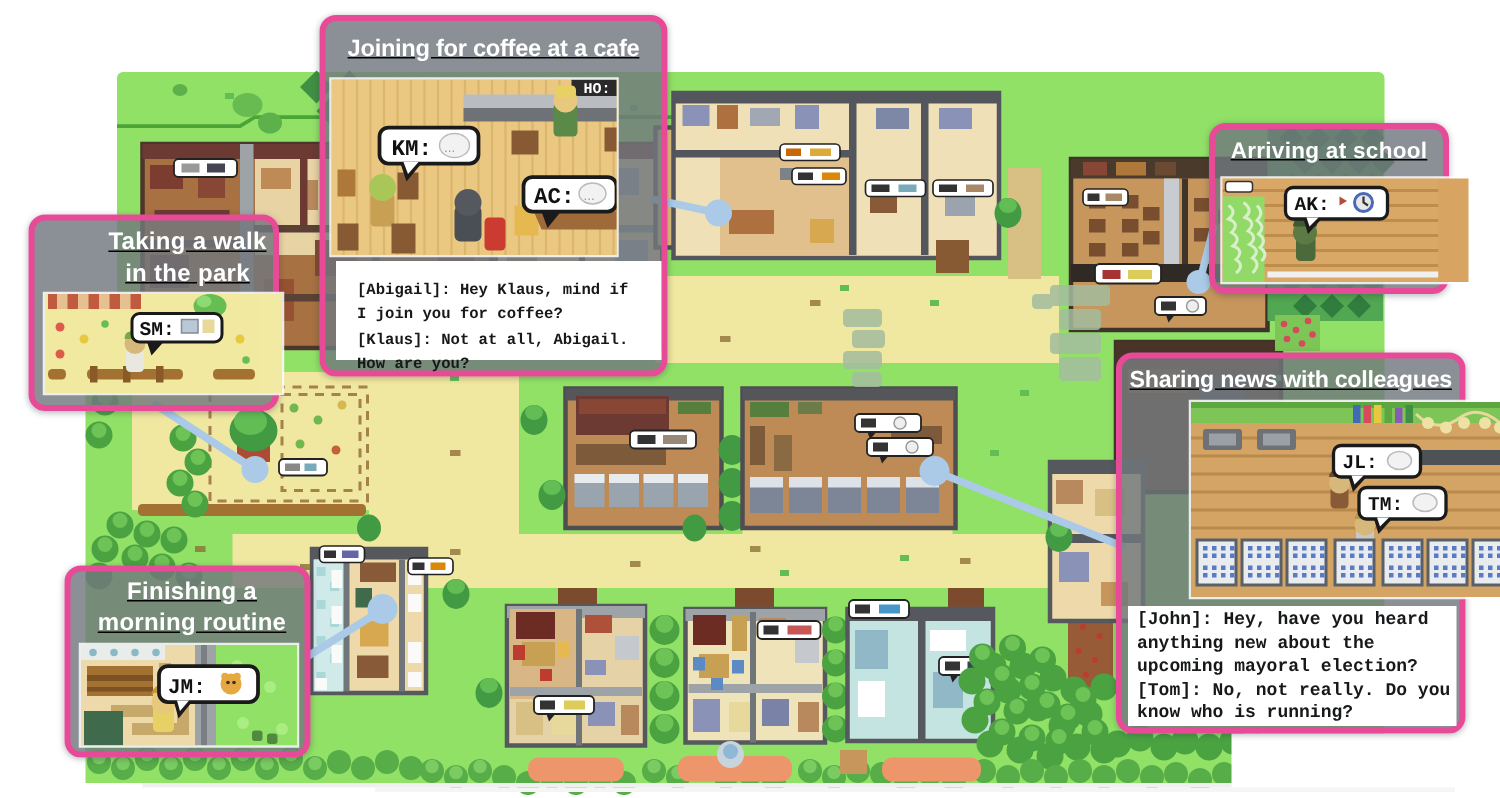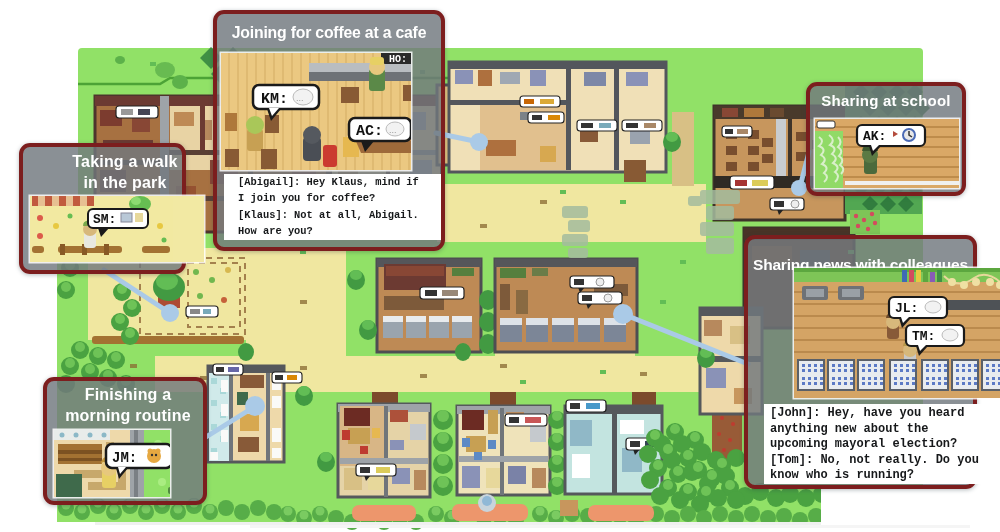--- a/index.html
+++ b/index.html
@@ -1,18 +1,18 @@
 <!DOCTYPE html>
 <html><head>
 <meta charset="utf-8">
 <style>
 html,body{margin:0;padding:0;background:#fff;}
 *{box-sizing:border-box;}
 .stage{position:relative;width:1000px;height:532px;background:#fff;overflow:hidden;font-family:"Liberation Sans",sans-serif;filter:blur(0.3px) saturate(0.96);}
-.box{position:absolute;border:4px solid #7f1d1d;border-radius:11px;background:rgba(112,120,126,0.82);box-shadow:0 1px 4px rgba(40,60,70,0.35);}
+.box{position:absolute;border:4px solid #ec4899;border-radius:11px;background:rgba(112,120,126,0.82);box-shadow:0 1px 4px rgba(40,60,70,0.35);text-decoration:underline;}
 .box h3{margin:0;color:#fff;font-weight:bold;text-align:center;letter-spacing:.2px;}
 .shot{position:absolute;overflow:hidden;background:#E7C278;box-shadow:0 0 0 1.5px rgba(255,255,255,0.85);}
 .dialog{position:absolute;background:#fff;color:#16181a;font-family:"Liberation Mono",monospace;font-weight:bold;}
 </style>
 </head>
 <body>
 <div class="stage">
 
 <svg width="1000" height="532" viewBox="0 0 1000 532" style="position:absolute;left:0;top:0;">
 
@@ -952,27 +952,27 @@
 <g>
             <rect x="128" y="65" width="62" height="23" rx="6" fill="#fff" stroke="#1a1a1a" stroke-width="2.5"></rect>
             <path d="M140,88 l4,11 9,-11 Z" fill="#1a1a1a"></path>
             <text x="135" y="82" font-family="Liberation Mono, monospace" font-size="15" font-weight="bold" fill="#111">AC:</text>
             <ellipse cx="174" cy="76" rx="9" ry="7" fill="#F2F2F2" stroke="#BBB"></ellipse>
             <text x="168" y="80" font-size="9" fill="#999">...</text>
           </g>
 </svg>
 </div>
 
-<div class="dialog" style="left:7px;top:160px;width:217px;height:66px;font-size:10.4px;line-height:16.4px;padding:0 0 0 14px;white-space:nowrap;">[Abigail]: Hey Klaus, mind if<br>I join you for coffee?<br>[Klaus]: Not at all, Abigail.<br>How are you?</div>
+<div class="dialog" style="left:7px;top:160px;width:217px;height:66px;font-size:10.4px;line-height:16.4px;padding:12px 0 0 14px;white-space:nowrap;">[Abigail]: Hey Klaus, mind if<br>I join you for coffee?<br>[Klaus]: Not at all, Abigail.<br>How are you?</div>
 </div>
 
 <div class="box" style="left:19px;top:143px;width:167px;height:131px;">
 <h3 style="font-size:16px;line-height:21px;margin-top:4px;margin-left:45px;">Taking a walk<br>in the park</h3>
 
-<div class="shot" style="left:7px;top:49px;width:174px;height:66px;background:#F2E9A0;">
+<div class="shot" style="left:7px;top:49px;width:158px;height:66px;background:#F2E9A0;">
 <svg width="143" height="66">
 <rect width="143" height="66" fill="#F2E99E"></rect>
 
 <g>
             <rect x="2" y="0" width="62" height="10" fill="#C45A3C"></rect>
             <rect x="8" y="0" width="7" height="10" fill="#E8C090"></rect>
             <rect x="22" y="0" width="7" height="10" fill="#E8C090"></rect>
             <rect x="36" y="0" width="7" height="10" fill="#E8C090"></rect>
             <rect x="50" y="0" width="7" height="10" fill="#E8C090"></rect>
           </g>
@@ -1015,21 +1015,21 @@
             <rect x="91" y="17" width="11" height="9" fill="#B8C8D8" stroke="#889"></rect>
             <rect x="105" y="17" width="8" height="9" fill="#E8D898"></rect>
           </g>
 </svg>
 </div>
 </div>
 
 <div class="box" style="left:43px;top:377px;width:164px;height:128px;">
 <h3 style="font-size:16px;line-height:21px;margin-top:3px;padding-left:6px;text-align:center;">Finishing a<br>morning routine</h3>
 
-<div class="shot" style="left:7px;top:49px;width:116px;height:67px;background:#EFD9A8;">
+<div class="shot" style="left:7px;top:49px;width:144px;height:67px;background:#EFD9A8;">
 <svg width="144" height="67">
 <rect width="90" height="67" fill="#EFD9A8"></rect>
 <rect x="90" y="0" width="54" height="67" fill="#8FE263"></rect>
 
 <g>
             <rect x="0" y="0" width="56" height="10" fill="#E8ECEA"></rect>
             <circle cx="8" cy="5" r="2.5" fill="#8AB8C8"></circle>
             <circle cx="22" cy="5" r="2.5" fill="#8AB8C8"></circle>
             <circle cx="36" cy="5" r="2.5" fill="#8AB8C8"></circle>
             <circle cx="50" cy="5" r="2.5" fill="#8AB8C8"></circle>
@@ -1081,23 +1081,23 @@
               <circle cx="104" cy="21" r="2.5" fill="#E8A83C"></circle>
               <circle cx="98" cy="25" r="1.2" fill="#333"></circle>
               <circle cx="102" cy="25" r="1.2" fill="#333"></circle>
             </g>
           </g>
 </svg>
 </div>
 </div>
 
 <div class="box" style="left:806px;top:82px;width:160px;height:114px;">
-<h3 style="font-size:15px;line-height:18px;margin-top:6px;white-space:nowrap;">Sharing at school</h3>
-
-<div class="shot" style="left:5px;top:33px;width:144px;height:69px;background:#D9A45F;">
+<h3 style="font-size:15px;line-height:18px;margin-top:6px;white-space:nowrap;">Arriving at school</h3>
+
+<div class="shot" style="left:5px;top:33px;width:164px;height:69px;background:#D9A45F;">
 <svg width="144" height="69">
 <rect width="144" height="69" fill="#DCA863"></rect>
 <g stroke="#C08C48" stroke-width="2">
 <line x1="0" y1="8" x2="144" y2="8"></line>
             <line x1="0" y1="18" x2="144" y2="18"></line>
             <line x1="0" y1="28" x2="144" y2="28"></line>
             <line x1="0" y1="38" x2="144" y2="38"></line>
             <line x1="0" y1="48" x2="144" y2="48"></line>
             <line x1="0" y1="58" x2="144" y2="58"></line>
 </g>
@@ -1126,21 +1126,21 @@
             <text x="48" y="21" font-family="Liberation Mono, monospace" font-size="13" font-weight="bold" fill="#111">AK:</text>
             <path d="M78,12 l5,3 -5,3 Z" fill="#B84A3A"></path>
             <circle cx="94" cy="16" r="6" fill="#E8E8E8" stroke="#4A6AB8" stroke-width="2"></circle>
             <path d="M94,12 l0,4 3,2" stroke="#333" stroke-width="1.5" fill="none"></path>
           </g>
 </svg>
 </div>
 </div>
 
 <div class="box" style="left:744px;top:235px;width:233px;height:254px;">
-<h3 style="font-size:15.5px;line-height:19px;margin-top:16px;letter-spacing:-0.2px;white-space:nowrap;">Sharing news with colleagues</h3>
+<h3 style="font-size:15.5px;line-height:19px;margin-top:5px;letter-spacing:-0.2px;white-space:nowrap;">Sharing news with colleagues</h3>
 
 <div class="shot" style="left:4px;top:29px;width:219px;height:130px;background:#D3A05F;margin-left:42px;">
 <svg width="217" height="130">
 <rect width="217" height="130" fill="#D6A462"></rect>
 <g stroke="#BC8A4A" stroke-width="2">
 <line x1="0" y1="24" x2="217" y2="24"></line>
             <line x1="0" y1="36" x2="217" y2="36"></line>
             <line x1="0" y1="48" x2="217" y2="48"></line>
             <line x1="0" y1="60" x2="217" y2="60"></line>
             <line x1="0" y1="72" x2="217" y2="72"></line>
@@ -1325,15 +1325,15 @@
 <g>
             <rect x="112" y="57" width="58" height="21" rx="5" fill="#fff" stroke="#1a1a1a" stroke-width="2.2"></rect>
             <path d="M122,78 l3,10 9,-10 Z" fill="#1a1a1a"></path>
             <path d="M124,77 l2,6 6,-6 Z" fill="#fff"></path>
             <text x="118" y="72" font-family="Liberation Mono, monospace" font-size="13" font-weight="bold" fill="#111">TM:</text>
             <ellipse cx="156" cy="67" rx="8" ry="6" fill="#F2F2F2" stroke="#BBB"></ellipse>
           </g>
 </svg>
 </div>
 
-<div class="dialog" style="left:16px;top:165px;width:219px;height:80px;font-size:12px;line-height:15.6px;padding:2px 0 0 6px;white-space:nowrap;">[John]: Hey, have you heard<br>anything new about the<br>upcoming mayoral election?<br>[Tom]: No, not really. Do you<br>know who is running?</div>
+<div class="dialog" style="left:4px;top:165px;width:219px;height:80px;font-size:12px;line-height:15.6px;padding:2px 0 0 6px;white-space:nowrap;">[John]: Hey, have you heard<br>anything new about the<br>upcoming mayoral election?<br>[Tom]: No, not really. Do you<br>know who is running?</div>
 </div>
 </div>
 
 </body></html>

